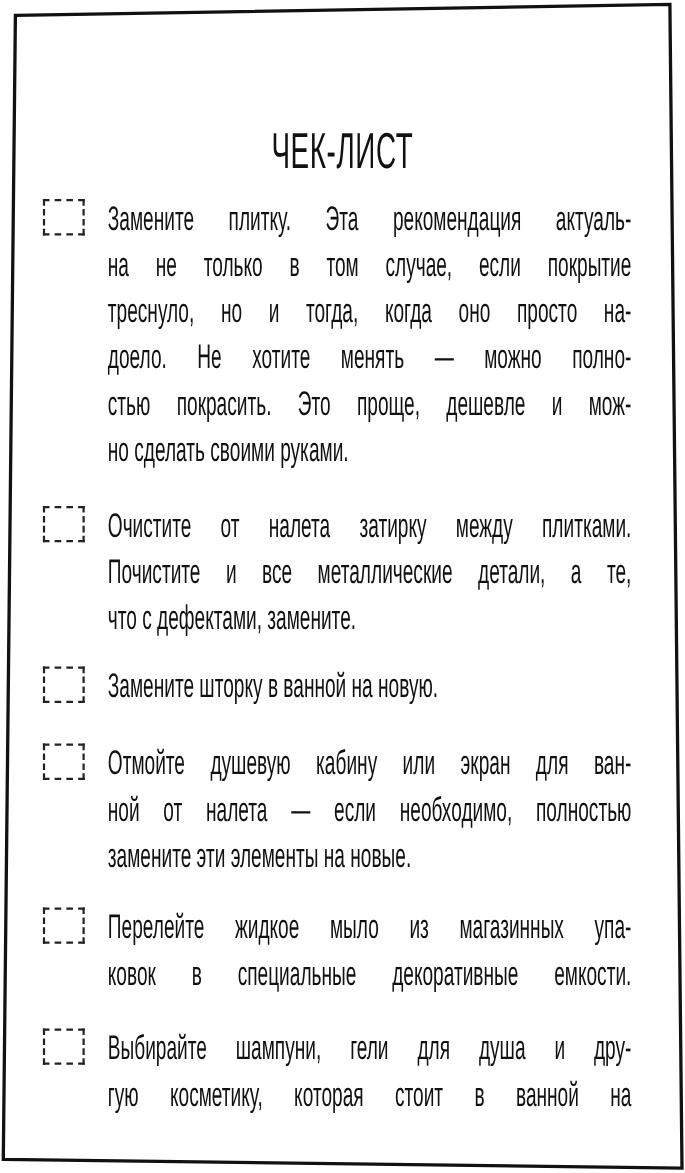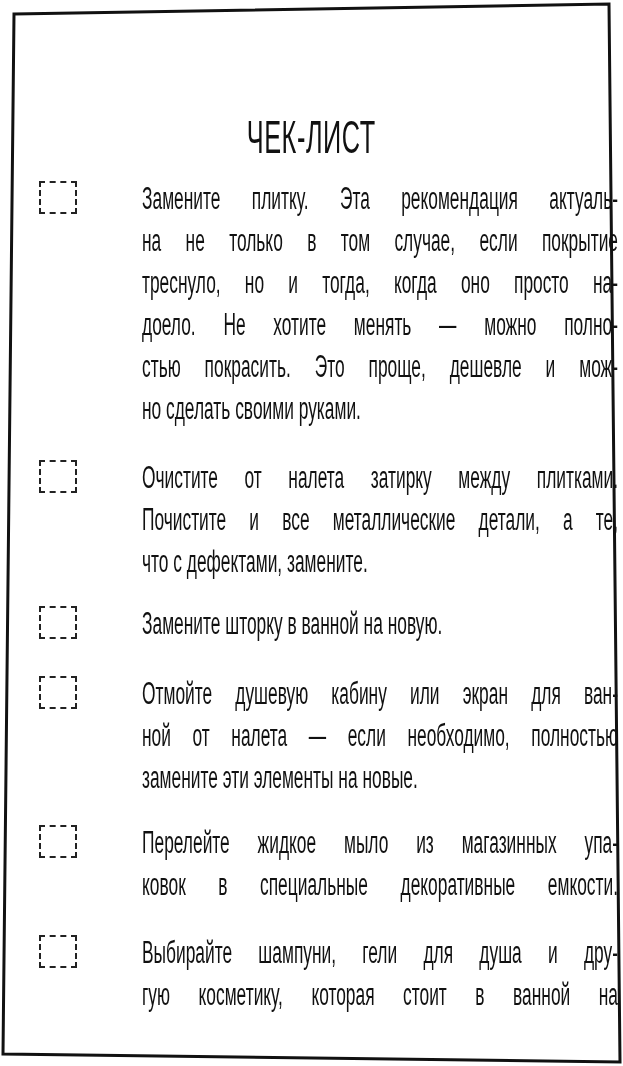--- a/index.html
+++ b/index.html
@@ -47,21 +47,20 @@
       height: 33px;
       box-sizing: border-box;
       border: 2px dashed #222222;
       cursor: pointer;
     }
     .item-text {
       position: absolute;
       left: 62px;
       top: 0;
       width: 476px;
-      margin-left: 44px;
     }
     .line {
       display: block;
       height: 42px;
       line-height: 42px;
       font-size: 31px;
       white-space: nowrap;
       transform: scaleX(0.56);
       transform-origin: 0 0;
       width: 850px;

